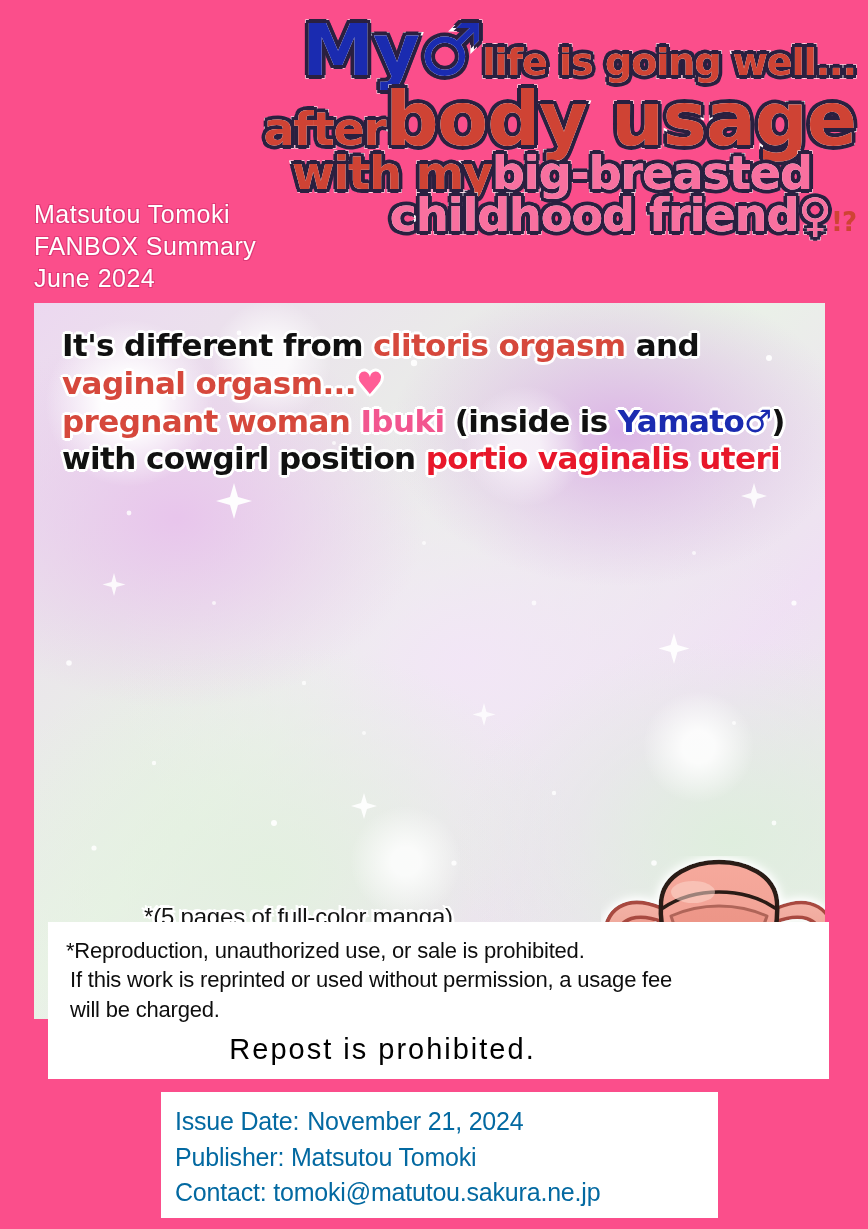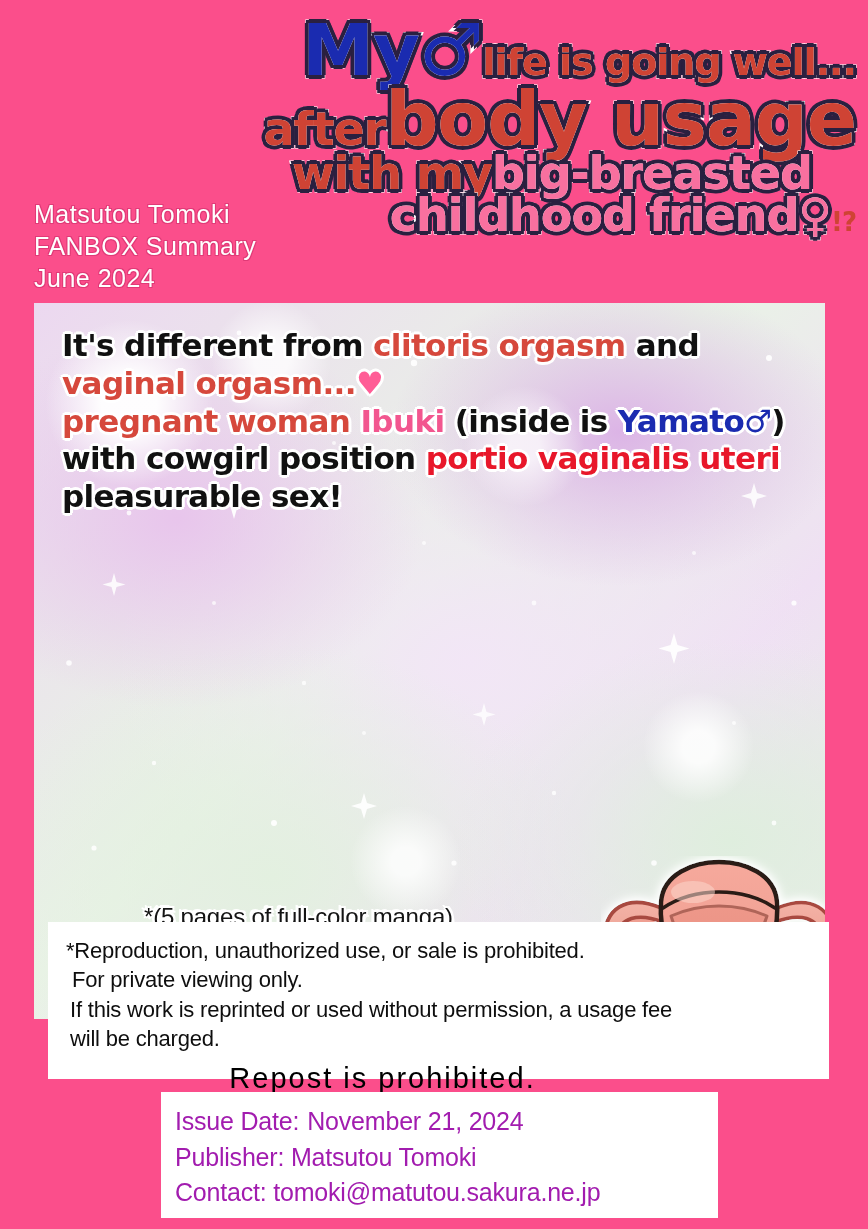--- a/index.html
+++ b/index.html
@@ -108,21 +108,21 @@
   .box-terms{left:48px;top:922px;width:781px;height:157px;}
   .box-terms .lines{
     padding:14px 0 0 18px;font-size:22px;line-height:1.33;color:#0e0e0e;letter-spacing:-.2px;
   }
   .repost{
     text-align:center;font-size:29px;letter-spacing:2px;margin-top:6px;padding-right:130px;
     color:#000000;
   }
   .box-issue{left:161px;top:1092px;width:557px;height:126px;}
   .box-issue .lines{
-    padding:12px 6px 0 14px;font-size:25px;line-height:1.42;color:#a21caf;letter-spacing:-.2px;
+    padding:12px 6px 0 14px;font-size:25px;line-height:1.42;color:#0369a1;letter-spacing:-.2px;
   }
   .gap{display:inline-block;width:8px;}
 </style>
 </head>
 <body>
 
 <div class="title-block">
 
   <span class="tline tl1">
     <span class="chunk o-white c-blue sz-my">My</span><span class="chunk o-white c-blue sz-my">♂</span><span class="chunk o-white c-red sz-sm">life is going well...</span>
@@ -192,23 +192,20 @@
     </div>
     <div>
       <span class="h-red">vaginal orgasm</span><span class="h-red">...</span><span class="heart">♥</span>
     </div>
     <div>
       <span class="h-red">pregnant woman </span><span class="h-pink">Ibuki</span><span> (inside is </span><span class="h-blue">Yamato♂</span><span>)</span>
     </div>
     <div>
       <span>with cowgirl position </span><span class="h-hot">portio vaginalis uteri</span>
     </div>
-    <div>
-      <span>pleasurable sex!</span>
-    </div>
   </div>
 
   <div class="note-pages">*(5 pages of full-color manga)</div>
 
   <svg class="uterus" viewBox="0 0 236 208">
     <defs>
       <linearGradient id="ug" x1="0" y1="0" x2="0" y2="1">
         <stop offset="0%" stop-color="#f6a99c"></stop>
         <stop offset="55%" stop-color="#ef9f92"></stop>
         <stop offset="100%" stop-color="#f0a79b"></stop>
@@ -266,21 +263,20 @@
         <path d="M118 192 C116 200 117 208 120 208 C124 208 123 200 121 192z"></path>
         <path d="M140 189 C141 197 142 205 138 206 C134 206 134 198 136 190z"></path>
       </g>
     </g>
   </svg>
 </div>
 
 <div class="wbox box-terms">
   <div class="lines">
     <div>*Reproduction, unauthorized use, or sale is prohibited.</div>
-    <div style="padding-left:6px">For private viewing only.</div>
     <div style="padding-left:4px">If this work is reprinted or used without permission, a usage fee</div>
     <div style="padding-left:4px">will be charged.</div>
     <div class="repost">Repost is prohibited.</div>
   </div>
 </div>
 
 <div class="wbox box-issue">
   <div class="lines">
     <div>
       <span>Issue Date:</span><span class="gap"></span><span>November 21, 2024</span>

